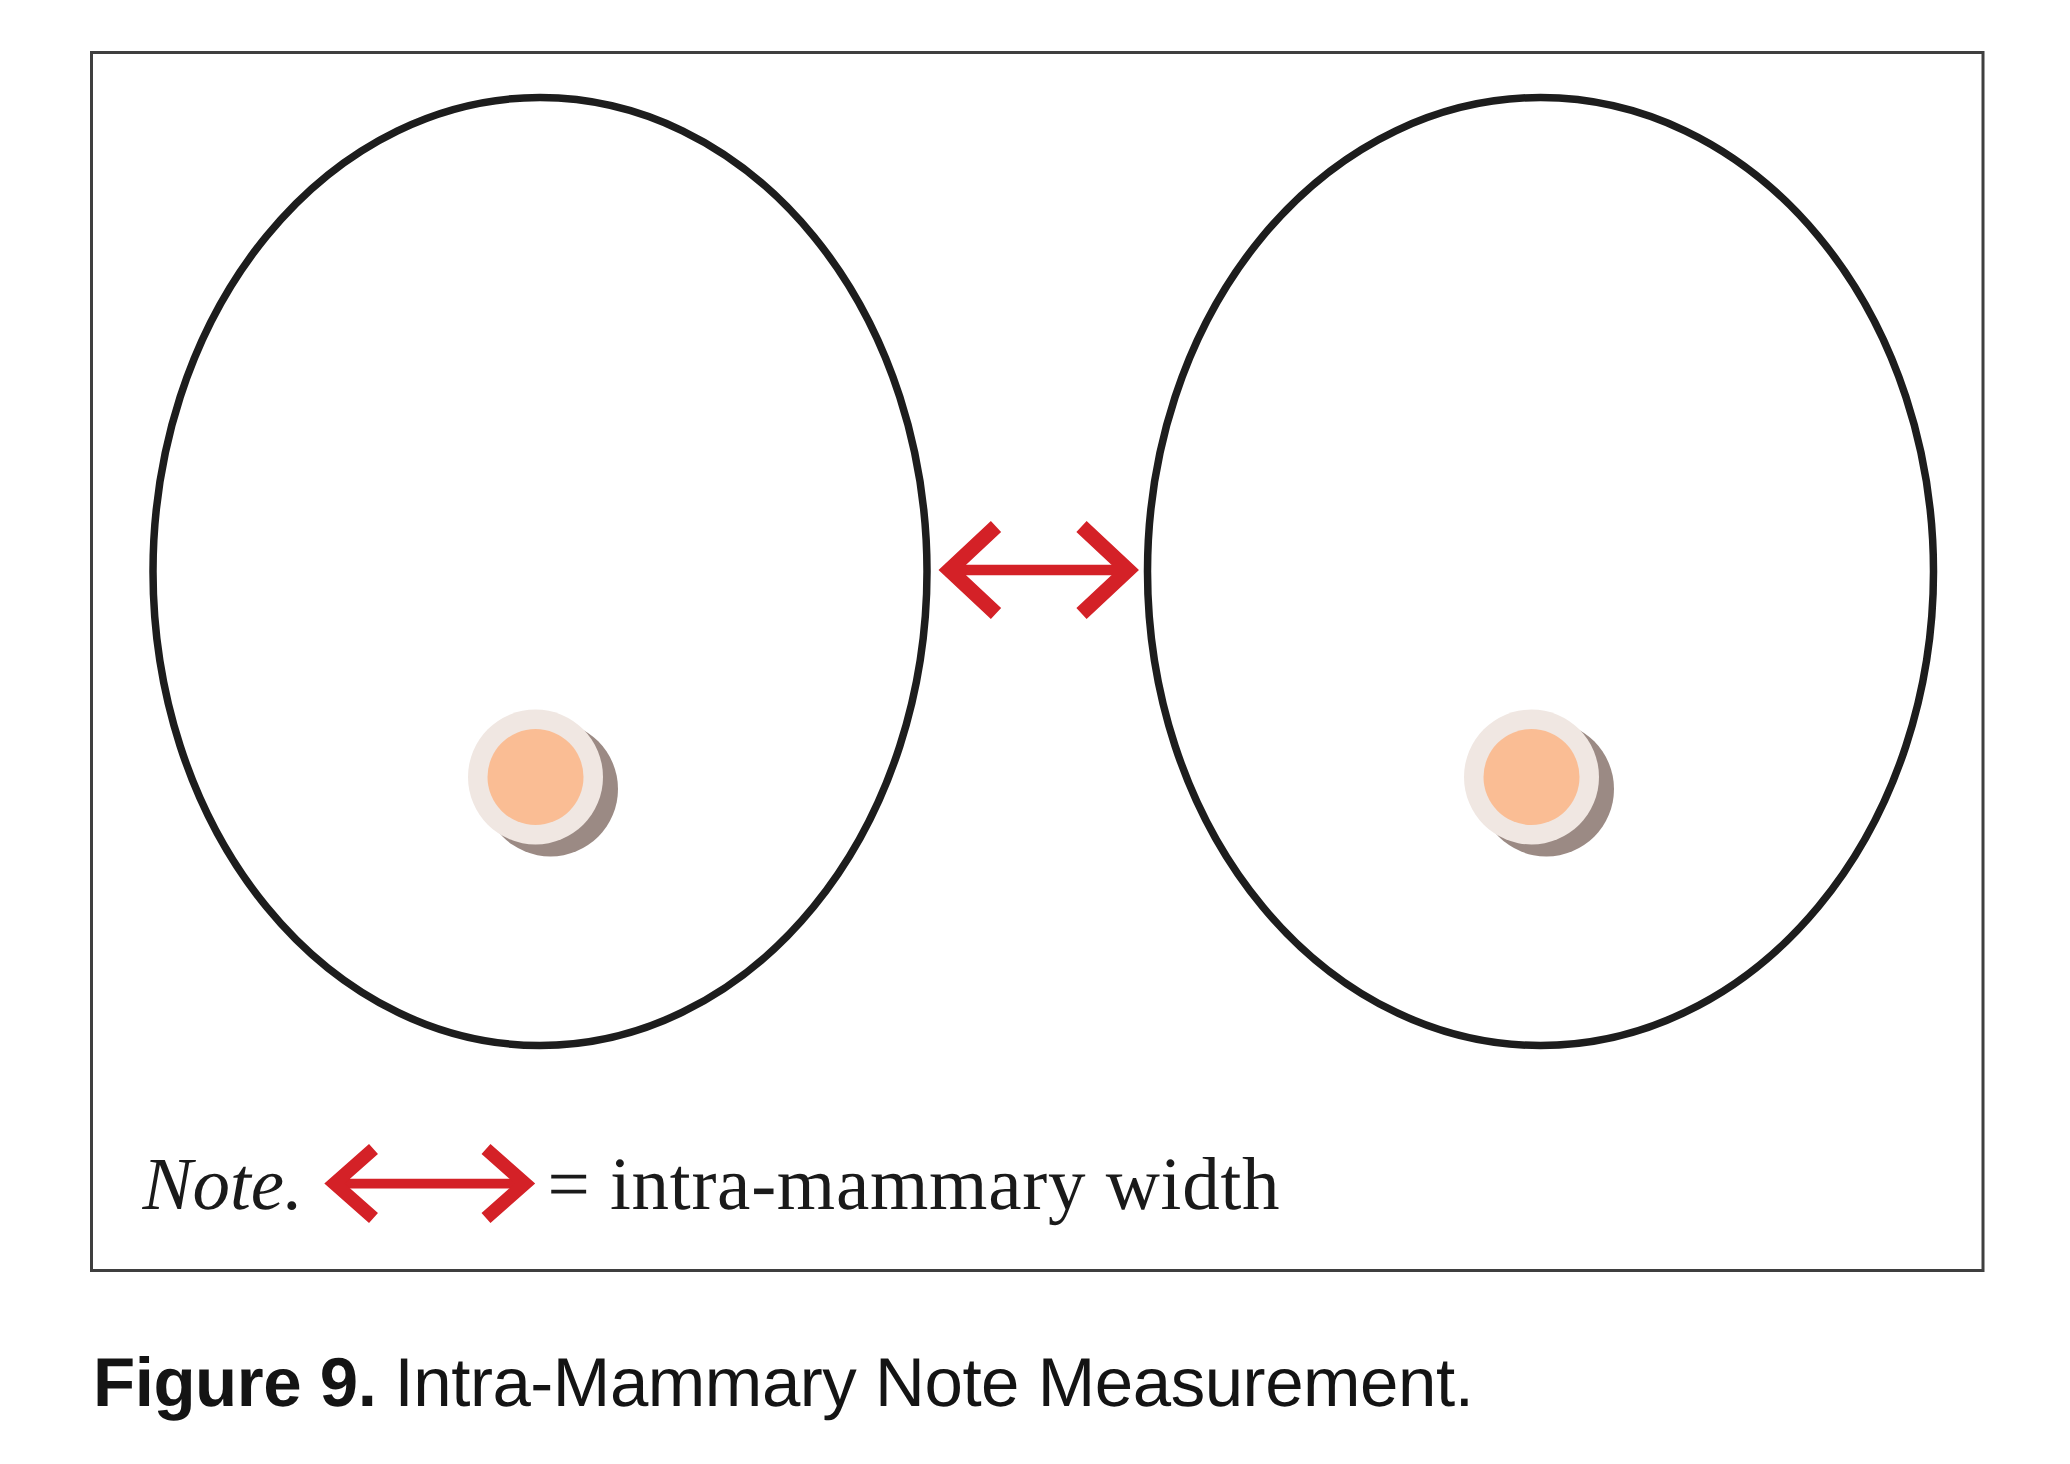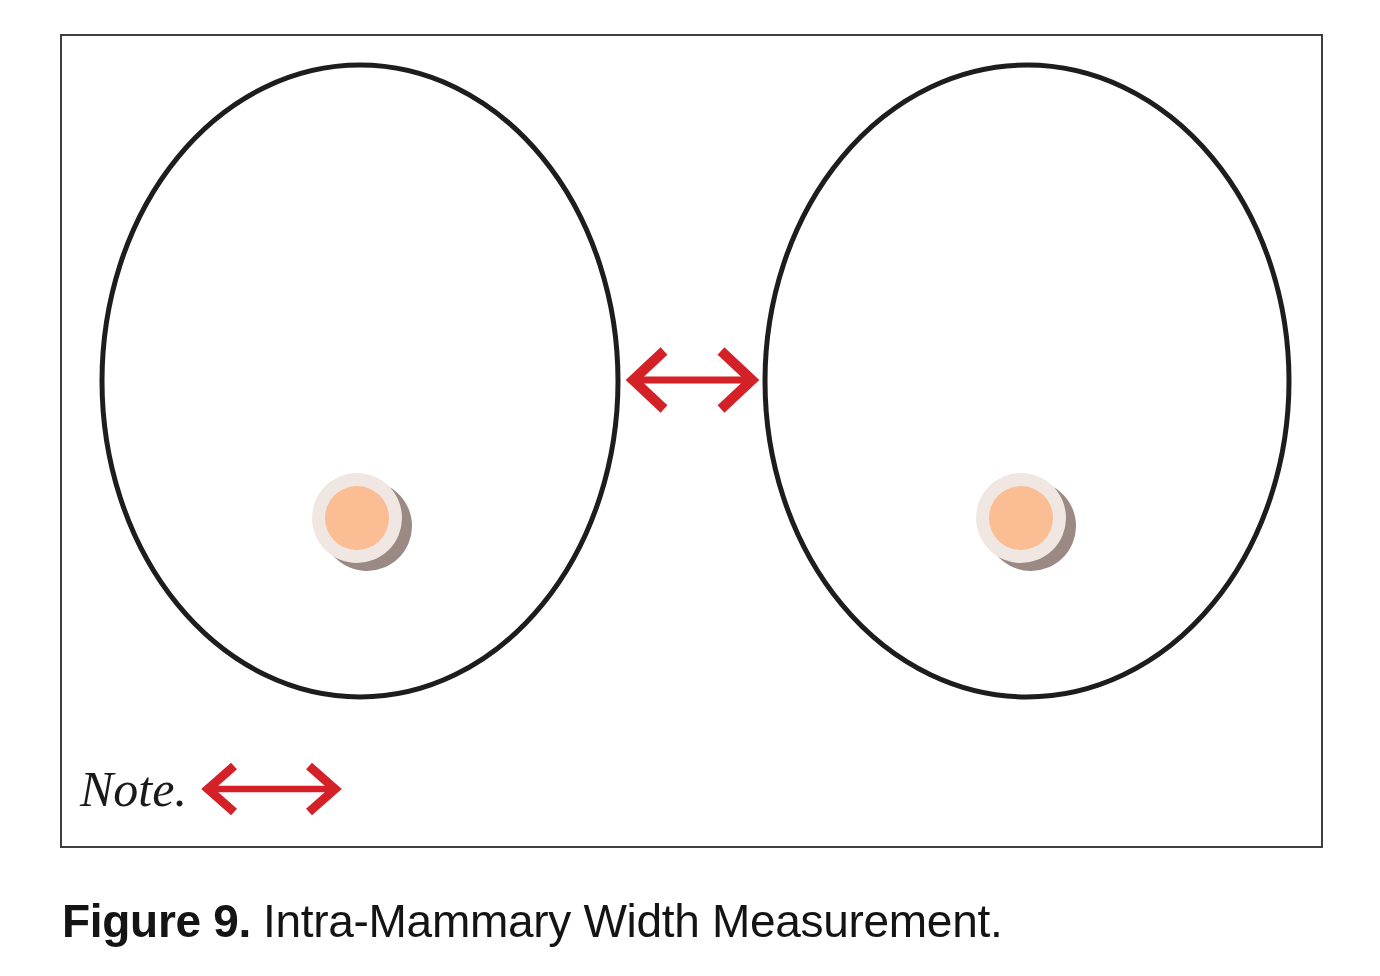--- a/index.html
+++ b/index.html
@@ -22,21 +22,21 @@
   .figure-svg{position:absolute;left:0;top:0;width:1259px;height:810px;}
 
   .ellipse{fill:none;stroke:var(--ellipse-stroke);stroke-width:5;}
   .areola-shadow{fill:var(--areola-shadow);}
   .areola-ring{fill:var(--areola-ring);}
   .areola-inner{fill:var(--areola-inner);}
   .red-shaft{stroke:var(--arrow-red);stroke-width:7;fill:none;}
   .red-head{stroke:var(--arrow-red);stroke-width:10;fill:none;stroke-linecap:butt;stroke-linejoin:miter;}
 
   .note-row{
-    position:absolute;left:18px;top:718px;height:70px;
+    position:absolute;left:33px;top:718px;height:70px;
     display:flex;align-items:center;
     font-size:50px;color:var(--text-black);white-space:nowrap;
   }
   .note-prefix{font-style:italic;font-weight:400;margin-right:14px;}
   .note-arrow{width:141px;height:56px;flex:0 0 auto;margin-right:8px;}
   .note-label{font-weight:400;letter-spacing:0.5px;}
 
   .caption{
     position:absolute;left:62px;top:894px;
     font-family:"Liberation Sans",sans-serif;font-size:46px;color:#141414;
@@ -75,18 +75,19 @@
     </g>
   </svg>
 
   <div class="note-row">
     <span class="note-prefix">Note.</span>
     <svg class="note-arrow" viewBox="0 0 141 56" aria-hidden="true">
       <path class="red-shaft" d="M 8 28 L 133 28" style="stroke-width:6.5"></path>
       <path class="red-head" d="M 33 5 L 7 28 L 33 51" style="stroke-width:9"></path>
       <path class="red-head" d="M 108 5 L 134 28 L 108 51" style="stroke-width:9"></path>
     </svg>
+    <span class="note-label">= intra-mammary width</span>
   </div>
 </div>
 
 <div class="caption">
-  <span class="caption-prefix">Figure 9.</span><span class="caption-text">Intra-Mammary Width Measurement.</span>
+  <span class="caption-prefix">Figure 9.</span><span class="caption-text">Intra-Mammary Note Measurement.</span>
 </div>
 
 </body></html>

